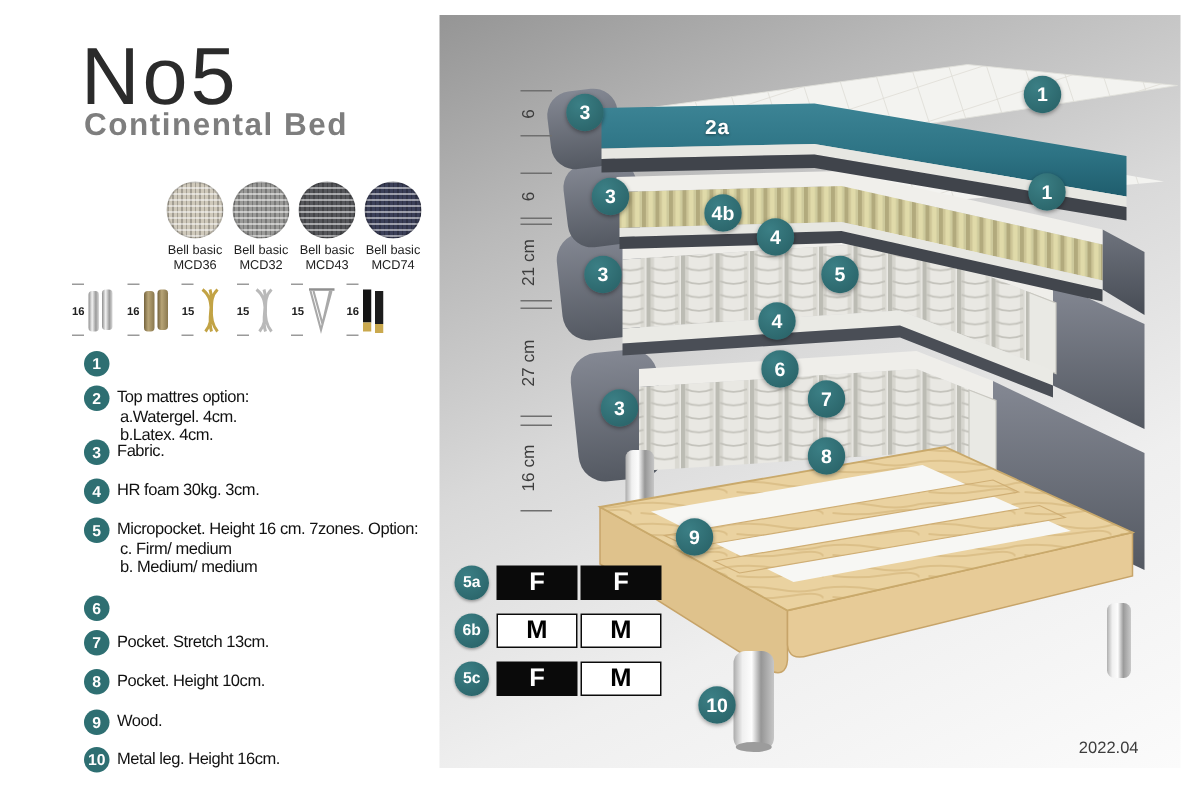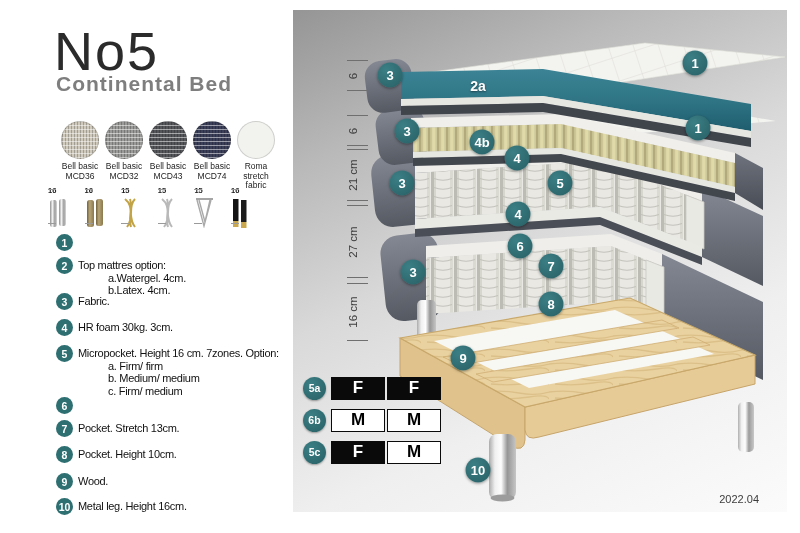--- a/index.html
+++ b/index.html
@@ -3,57 +3,57 @@
 <meta charset="utf-8">
 <style>
   * { margin:0; padding:0; box-sizing:border-box; }
   html,body { width:800px; height:533px; background:#fff; font-family:"Liberation Sans", sans-serif; overflow:hidden; }
   #stage { position:relative; width:800px; height:459px; background:#fff; }
 
   
   .title { position:absolute; left:54px; top:20px; font-size:54px; font-weight:300; letter-spacing:2px; color:#2b2b2b; }
   .subtitle { position:absolute; left:56px; top:72px; font-size:21px; font-weight:700; letter-spacing:1px; color:#7e7e7e; }
 
-  .swatch-row { position:absolute; left:52px; top:121px; width:232px; display:flex; justify-content:center; }
+  .swatch-row { position:absolute; left:52px; top:121px; width:232px; display:flex; justify-content:flex-end; }
   .swatch { width:44px; text-align:center; }
   .swatch-circle { width:38px; height:38px; border-radius:50%; margin:0 auto 3px auto; border:1px solid rgba(0,0,0,.15);
     background-image:
       repeating-linear-gradient(0deg, rgba(255,255,255,.5) 0 1.5px, rgba(0,0,0,0) 1.5px 4px),
       repeating-linear-gradient(90deg, rgba(0,0,0,.22) 0 1px, rgba(0,0,0,0) 1px 3px);
   }
   .swatch-label { font-size:8.5px; line-height:9.5px; color:#222; }
 
   .legs-row { position:absolute; left:48px; top:186px; width:216px; display:flex; justify-content:space-between; }
-  .leg-item { position:relative; width:33px; height:42px; display:flex; align-items:flex-start;flex-direction:column; }
+  .leg-item { position:relative; width:33px; height:42px; display:flex; align-items:center; }
   .leg-item::before, .leg-item::after { content:""; position:absolute; left:0; width:8px; border-top:1px solid #9a9a9a; }
   .leg-item::before { top:3px; } .leg-item::after { bottom:4px; }
   .leg-size { font-size:7.5px; font-weight:bold; color:#222; margin-right:1px; }
 
   .features { position:absolute; left:48px; top:0; width:250px; height:533px; }
   .feature { position:absolute; left:0; }
   .feature-badge { position:absolute; left:8px; top:0; width:17px; height:17px; border-radius:50%;
     background:#2e6f72; color:#fff; font-size:10.5px; font-weight:bold; display:flex; align-items:center; justify-content:center; }
   .feature-text { margin-left:30px; padding-top:2px; font-size:11px; letter-spacing:-0.3px; line-height:12.5px; color:#111; white-space:nowrap; }
-  .feature-sub { margin-left:60px; font-size:11px; letter-spacing:-0.3px; line-height:12.5px; color:#111; white-space:nowrap; }
+  .feature-sub { margin-left:32px; font-size:11px; letter-spacing:-0.3px; line-height:12.5px; color:#111; white-space:nowrap; }
 
   
   .panel { position:absolute; left:293px; top:10px; width:494px; height:502px;
     background:linear-gradient(155deg,#959595 0%,#b9b9b9 22%,#d9d9d9 45%,#efefef 70%,#fbfbfb 100%); }
   .panel svg { position:absolute; left:0; top:0; }
 
   .dim-seg { position:absolute; left:46px; width:30px; }
   .dim-tick { position:absolute; left:8px; width:21px; border-top:1.4px solid #6f6f6f; }
   .dim-label { position:absolute; left:-16px; top:50%; width:60px; text-align:center;
     transform:translateY(-50%) rotate(-90deg); font-size:11.5px; color:#3d3d3d; white-space:nowrap; }
 
   .callout { position:absolute; width:25px; height:25px; border-radius:50%; transform:translate(-50%,-50%);
     background:radial-gradient(circle at 35% 30%, #3b7f85, #275f64); color:#fff; font-size:13px; font-weight:bold;
     display:flex; align-items:center; justify-content:center; box-shadow:0 1px 3px rgba(0,0,0,.4); z-index:5; }
   .band-label { position:absolute; transform:translate(-50%,-50%); color:#fff; font-size:14px; font-weight:bold;
-    text-shadow:0 1px 2px rgba(0,0,0,.45); z-index:5; }
+    text-shadow:0 1px 2px rgba(0,0,0,.45); z-index:5;font-family:Liberation Mono, monospace; }
 
   .firm-row { position:absolute; left:10px; height:24px; display:flex; align-items:center; }
   .firm-badge { width:23px; height:23px; border-radius:50%; background:radial-gradient(circle at 35% 30%, #3b7f85, #275f64);
     color:#fff; font-size:10.5px; font-weight:bold; display:flex; align-items:center; justify-content:center; margin-right:5px;
     box-shadow:0 1px 2px rgba(0,0,0,.35); }
   .firm-cells { display:flex; gap:2px; }
   .firm-cell { width:54px; height:23px; display:flex; align-items:center; justify-content:center;
     font-size:17px; font-weight:bold; }
   .firm-cell.dark { background:#0a0a0a; color:#fff; }
   .firm-cell.light { background:#fff; color:#000; border:1.6px solid #0a0a0a; }
@@ -88,27 +88,20 @@
       <div class="swatch-label">
           <div>Bell basic</div>
           <div>MCD43</div>
         </div>
     </div>
     <div class="swatch">
       <div class="swatch-circle" style="background-color:#3b3f58"></div>
       <div class="swatch-label">
           <div>Bell basic</div>
           <div>MCD74</div>
-        </div>
-    </div>
-    <div class="swatch">
-      <div class="swatch-circle" style="background-color:#f2f2ef;background-image:none"></div>
-      <div class="swatch-label">
-          <div>Roma</div>
-          <div>stretch fabric</div>
         </div>
     </div>
   </div>
 
   <div class="legs-row">
     <div class="leg-item">
       <span class="leg-size">16</span>
       <svg width="20" height="36">
         <defs>
             <linearGradient id="lgc" x1="0" x2="1">
@@ -180,23 +173,22 @@
       <div class="feature-badge">3</div>
       <div class="feature-text">Fabric.</div>
     </div>
     <div class="feature" style="top:319px">
       <div class="feature-badge">4</div>
       <div class="feature-text">HR foam 30kg. 3cm.</div>
     </div>
     <div class="feature" style="top:345px">
       <div class="feature-badge">5</div>
       <div class="feature-text">Micropocket. Height 16 cm. 7zones. Option:</div>
-      <div class="feature-sub">a. Firm/ firm</div>
+      <div class="feature-sub">c. Firm/ medium</div>
       <div class="feature-sub">b. Medium/ medium</div>
-      <div class="feature-sub">c. Firm/ medium</div>
     </div>
     <div class="feature" style="top:397px">
       <div class="feature-badge">6</div>
     </div>
     <div class="feature" style="top:420px">
       <div class="feature-badge">7</div>
       <div class="feature-text">Pocket. Stretch 13cm.</div>
     </div>
     <div class="feature" style="top:446px">
       <div class="feature-badge">8</div>

